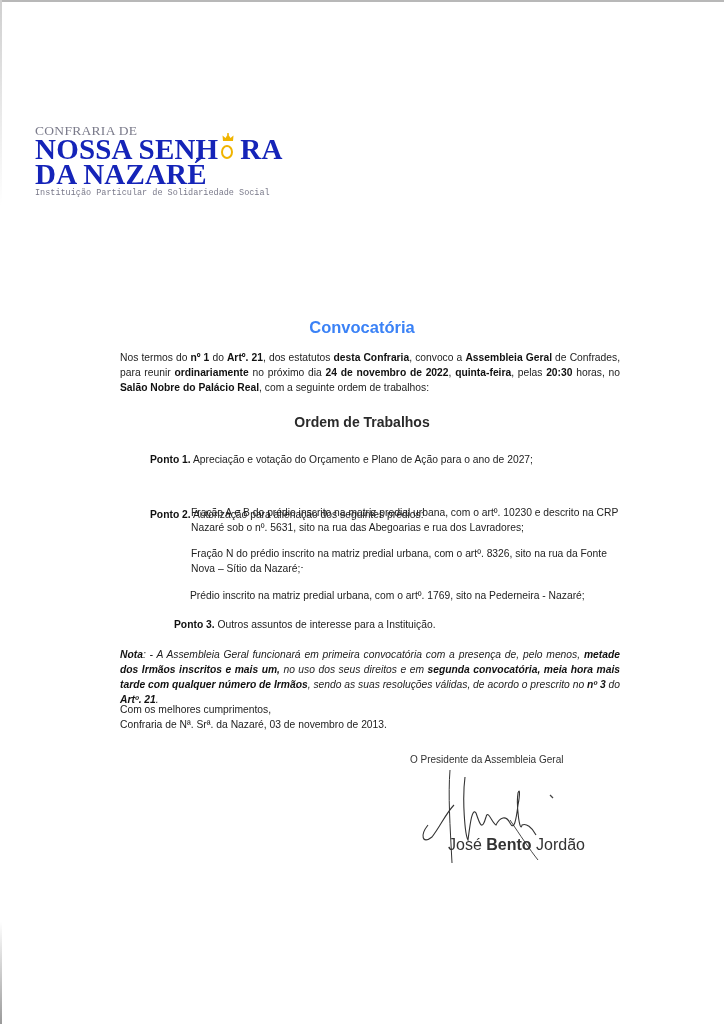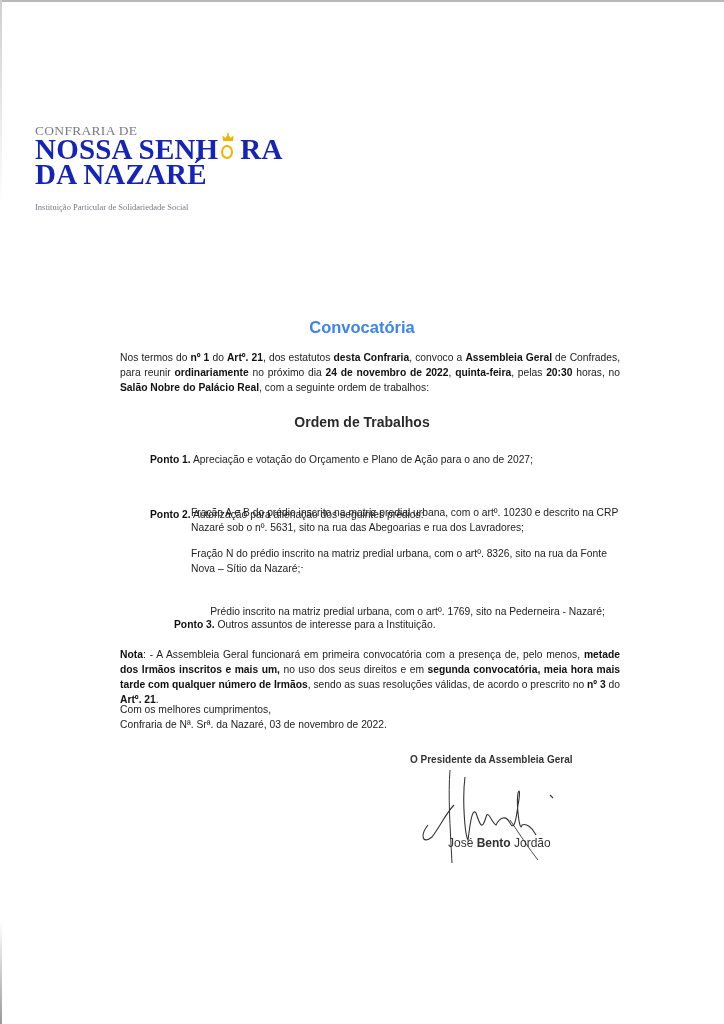--- a/index.html
+++ b/index.html
@@ -7,35 +7,35 @@
     width: 724px; height: 1024px; background: #ffffff; position: relative; overflow: hidden;
     font-family: "Liberation Sans", sans-serif; color: #1a1a1a;
   }
   .scan-top { position: absolute; left: 0; top: 0; width: 724px; height: 2px; background: #b8b8b8; }
   .scan-left { position: absolute; left: 0; top: 0; width: 2px; height: 1024px; background: linear-gradient(#cfcfcf, #ffffff 20%, #ffffff 90%, #9a9a9a); }
 
   
   .logo { position: absolute; left: 35px; top: 124px; width: 290px; }
   .logo .l1 { font-family: "Liberation Serif", serif; font-size: 13.5px; color: #7a7a8a; letter-spacing: 0.3px; line-height: 13px; }
   .logo .l2, .logo .l3 { font-family: "Liberation Serif", serif; font-weight: bold; color: #1524b8; font-size: 29px; line-height: 25px; letter-spacing: 0.2px; white-space: nowrap; }
-  .logo .l4 { font-family: Liberation Serif, serif; font-size: 8.5px; color: #7a7a8a; line-height: 10px; margin-top: 15px; }
+  .logo .l4 { font-family: Liberation Mono, monospace; font-size: 8.5px; color: #7a7a8a; line-height: 10px; margin-top: 1px; }
   .ring { display: inline-block; position: relative; width: 19px; height: 19px; margin: 0 2px 0 1px; vertical-align: -1px; }
   .ring .o { position: absolute; left: 2px; top: 4px; width: 12px; height: 14px; border: 2.5px solid #f0b400; border-radius: 50%; box-sizing: border-box; }
   .ring .crown { position: absolute; left: 3px; top: -8px; width: 12px; height: 9px; }
   .title { position: absolute; left: 0; width: 724px; text-align: center; top: 318px; font-size: 16.5px; font-weight: bold; color: #3b82f6; }
   .subtitle { position: absolute; left: 0; width: 724px; text-align: center; top: 414px; font-size: 14px; font-weight: bold; color: #2a2a2a; }
   .p { position: absolute; font-size: 10.3px; line-height: 15px; color: #222; }
   .p b { font-weight: bold; color: #111; }
   .intro { left: 120px; top: 350px; width: 500px; text-align: justify; }
   .pt { left: 150px; }
   .sub { left: 191px; width: 435px; }
-  .nota { left: 120px; top: 647px; width: 500px; text-align: justify; }
+  .nota { left: 120px; top: 647px; width: 500px; text-align: justify; font-style: italic; }
   .closing { left: 120px; top: 702px; }
-  .sig-title { position: absolute; left: 410px; top: 754px; font-size: 10px; font-weight: bold; color: #333; text-align: right; }
-  .sig-name { position: absolute; left: 448px; top: 836px; font-size: 12px; color: #333; }
+  .sig-title { position: absolute; left: 410px; top: 754px; font-size: 10px; font-weight: normal; color: #333; text-align: right; }
+  .sig-name { position: absolute; left: 448px; top: 836px; font-size: 16px; color: #333; }
   .sig-name b { font-weight: bold; }
   .signature { position: absolute; left: 410px; top: 765px; width: 170px; height: 100px; }
   .speck { position: absolute; width: 2px; height: 1px; background: #777; }
 </style>
 </head>
 <body>
 
 <div class="scan-top"></div>
 <div class="scan-left"></div>
 
@@ -59,31 +59,31 @@
 <div class="speck" style="left:436px; top:369px;"></div>
 
 <div class="subtitle">Ordem de Trabalhos</div>
 
 <div class="p pt" style="top:452px;"><b>Ponto 1.</b><span> Apreciação e votação do Orçamento e Plano de Ação para o ano de 2027;</span></div>
 <div class="p pt" style="top:507px;"><b>Ponto 2.</b><span> Autorização para alienação dos seguintes prédios:</span></div>
 
 <div class="p sub" style="top:505px;">Fração A e B do prédio inscrito na matriz predial urbana, com o artº. 10230 e descrito na CRP Nazaré sob o nº. 5631, sito na rua das Abegoarias e rua dos Lavradores;</div>
 <div class="p sub" style="top:546px;">Fração N do prédio inscrito na matriz predial urbana, com o artº. 8326, sito na rua da Fonte Nova – Sítio da Nazaré;</div>
 <div class="speck" style="left:301px; top:567px;"></div>
-<div class="p sub" style="top:604px; left:190px;text-align:center;">Prédio inscrito na matriz predial urbana, com o artº. 1769, sito na Pederneira - Nazaré;</div>
+<div class="p sub" style="top:588px; left:190px;">Prédio inscrito na matriz predial urbana, com o artº. 1769, sito na Pederneira - Nazaré;</div>
 
 <div class="p pt" style="top:617px;padding-left:24px;"><b>Ponto 3.</b><span> Outros assuntos de interesse para a Instituição.</span></div>
 
 <div class="p nota">
   <b>Nota</b><span>: - A Assembleia Geral funcionará em primeira convocatória com a presença de, pelo menos, </span><b>metade dos Irmãos inscritos e mais um,</b><span> no uso dos seus direitos e em </span><b>segunda convocatória, meia hora mais tarde com qualquer número de Irmãos</b><span>, sendo as suas resoluções válidas, de acordo o prescrito no </span><b>nº 3</b><span> do </span><b>Artº. 21</b><span>.</span>
 </div>
 
 <div class="p closing">
   <div>Com os melhores cumprimentos,</div>
-  <div>Confraria de Nª. Srª. da Nazaré, 03 de novembro de 2022.</div>
+  <div>Confraria de Nª. Srª. da Nazaré, 03 de novembro de 2013.</div>
 </div>
 
 <div class="sig-title">O Presidente da Assembleia Geral</div>
 
 <svg class="signature" viewBox="0 0 170 100">
   <path d="M40 5 C38 30, 40 60, 42 98" stroke="#333" stroke-width="1" fill="none"></path>
   <path d="M18 60 C10 70, 12 80, 22 72 C30 62, 36 48, 44 40" stroke="#333" stroke-width="1.1" fill="none"></path>
   <path d="M55 12 C52 35, 55 70, 58 75 C60 60, 62 42, 66 48 C70 60, 72 66, 76 52 C78 44, 82 58, 86 60 C90 52, 96 50, 100 58 C104 66, 106 56, 108 40 C110 30, 110 22, 108 28 C106 40, 110 70, 112 60 C116 58, 122 62, 126 70" stroke="#333" stroke-width="1.1" fill="none"></path>
   <path d="M100 55 C110 70, 120 85, 128 95" stroke="#333" stroke-width="0.9" fill="none"></path>
   <path d="M140 30 L143 33" stroke="#444" stroke-width="1.2"></path>

